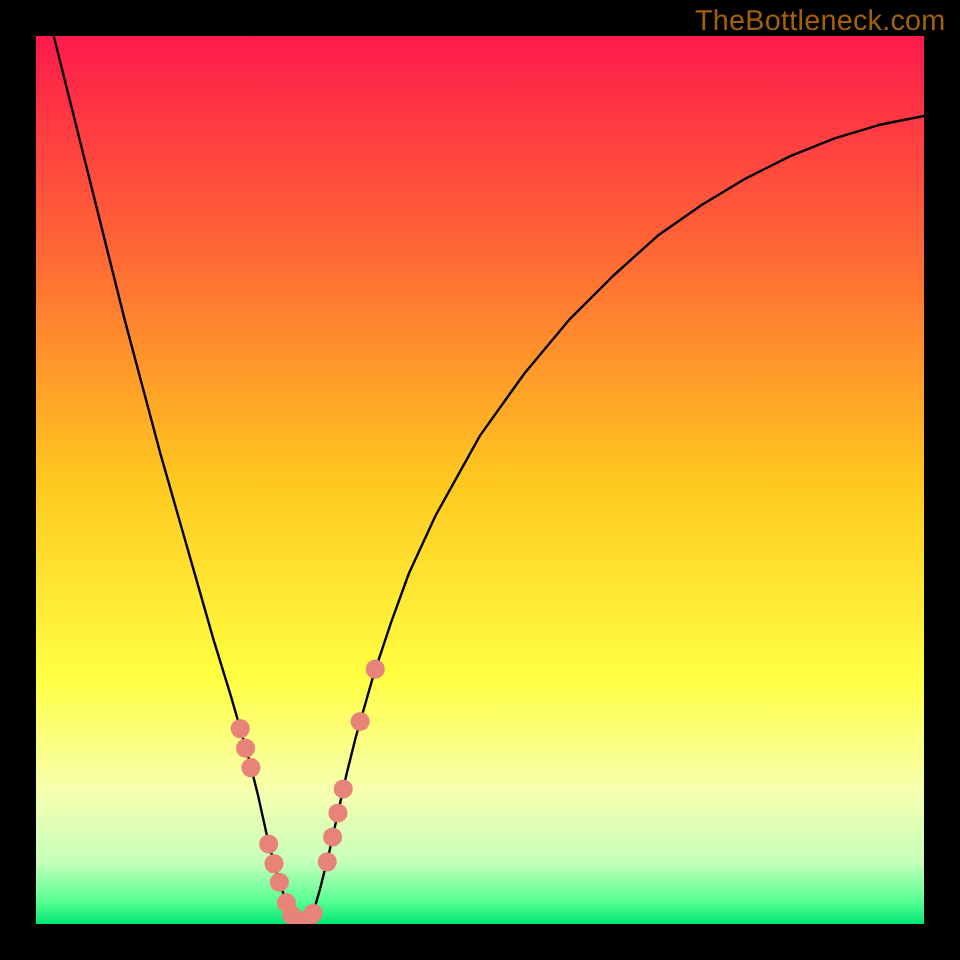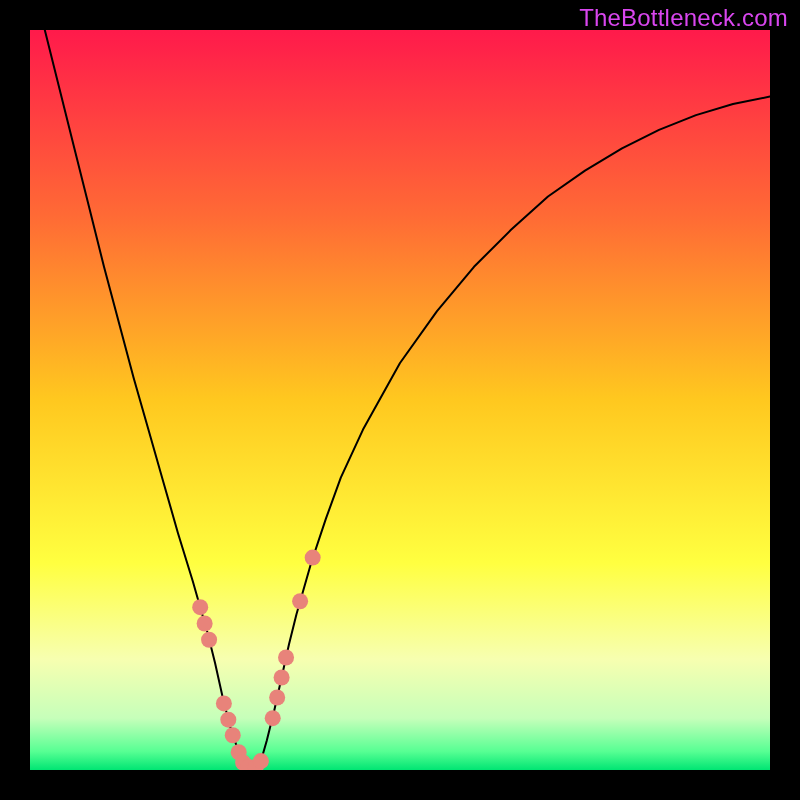--- a/index.html
+++ b/index.html
@@ -14,21 +14,21 @@
   .outer {
     width: 800px;
     height: 800px;
     background: #000;
     position: relative;
   }
   .watermark {
     position: absolute;
     top: 4px;
     right: 12px;
-    color: #d946ef;
+    color: #a16207;
     font-size: 24px;
     font-weight: 500;
     letter-spacing: 0.2px;
     z-index: 10;
   }
   .plot {
     position: absolute;
     left: 30px;
     top: 30px;
     width: 740px;

